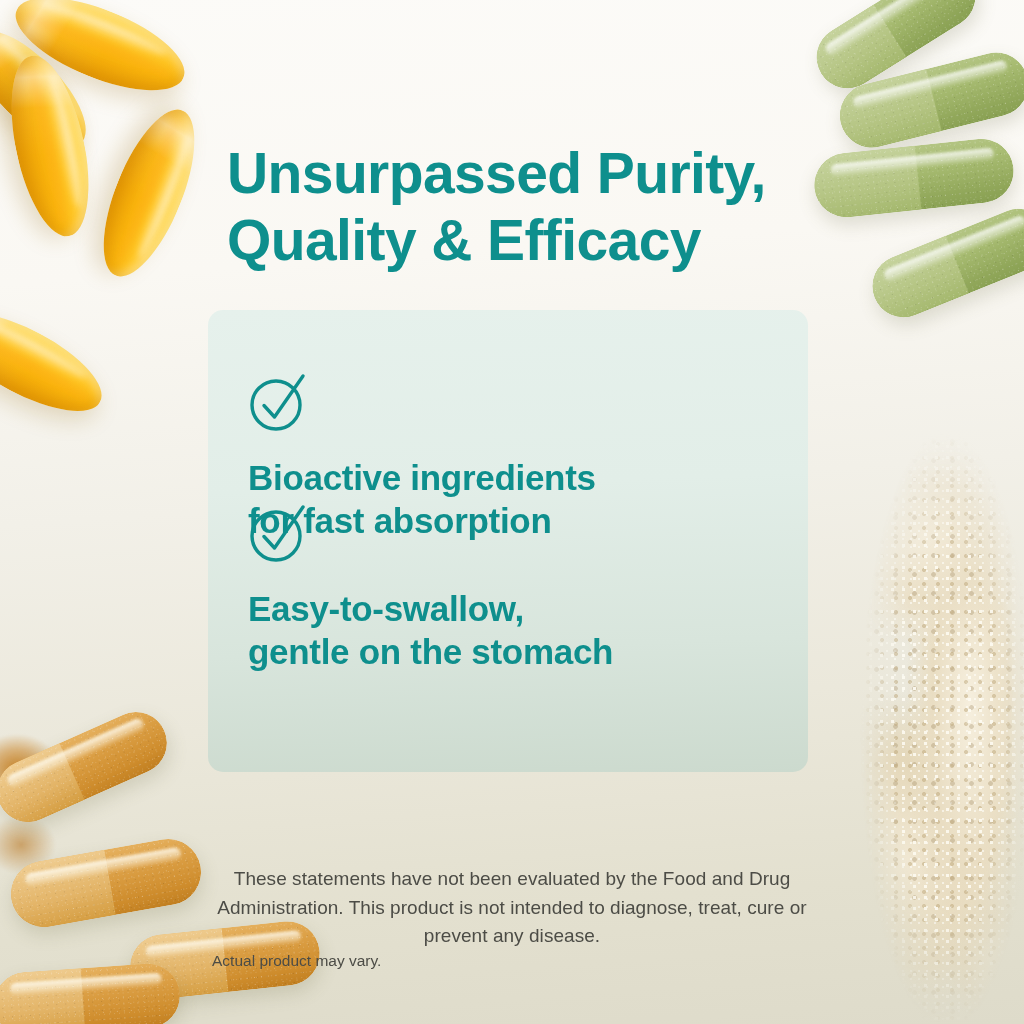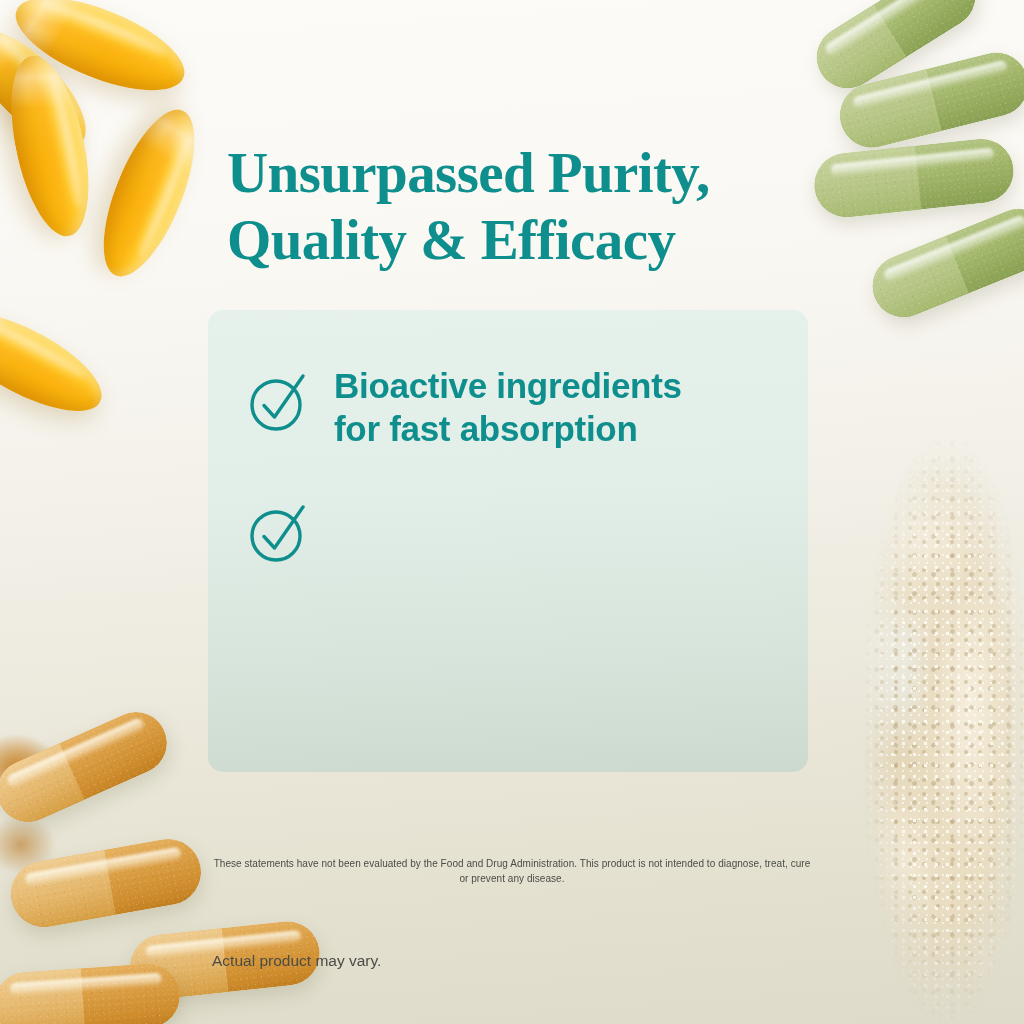--- a/index.html
+++ b/index.html
@@ -85,44 +85,43 @@
       radial-gradient(rgba(255,255,250,.7) 18%,transparent 20%);
     background-size:11px 11px,14px 14px,19px 19px,8px 8px;
     background-position:0 0,5px 7px,9px 2px,3px 9px;
   }
 
   
   #headline{
     position:absolute;left:227px;top:102px;width:580px;
     color:#0E8F8D;font-weight:700;font-size:57px;line-height:1.17;
     letter-spacing:-.6px;
-    font-family:Liberation Serif, serif;
   }
   #headline .l2{display:block;}
 
   #benefit-card{
     position:absolute;left:208px;top:310px;width:600px;height:462px;
     border-radius:15px;
     background:linear-gradient(178deg,#E6F1EC 0%,#E2EEE8 38%,#D8E5DC 72%,#CCDACE 100%);
   }
   .benefit-row{
-    position:absolute;left:40px;display:flex;align-items:flex-start;gap:24px;
+    position:absolute;left:40px;display:flex;align-items:flex-start;gap:24px;flex-direction:column;
   }
   .benefit-row:nth-of-type(1){top:55px;}
   .benefit-row:nth-of-type(2){top:186px;}
   .benefit-row:nth-of-type(3){top:317px;}
   .check-icon{flex:0 0 auto;width:62px;height:62px;margin-top:6px;}
   .benefit-text{
     color:#0E8F8D;font-weight:700;font-size:35px;line-height:1.22;
     letter-spacing:-.3px;white-space:pre-line;
   }
 
   #disclaimer{
     position:absolute;left:212px;top:846px;width:600px;text-align:center;
-    color:#4C4C46;font-size:10px;line-height:1.5;letter-spacing:.05px;
+    color:#4C4C46;font-size:19px;line-height:1.5;letter-spacing:.05px;
   }
   #product-note{
     position:absolute;left:212px;top:933px;width:600px;
     color:#4C4C46;font-size:15.5px;line-height:1.5;
   }
 </style>
 </head>
 <body>
 
 <div id="canvas">
@@ -209,20 +208,22 @@
       </svg>
       <div class="benefit-text">Bioactive ingredients
 for fast absorption</div>
     </div>
 
     <div class="benefit-row">
       <svg class="check-icon" viewBox="0 0 62 62" fill="none">
         <circle cx="28" cy="34" r="24" stroke="#0E8F8D" stroke-width="3.4"></circle>
         <path d="M16 34.5 L26.5 46 L55 5" stroke="#0E8F8D" stroke-width="3.4" stroke-linecap="round" stroke-linejoin="round"></path>
       </svg>
+      <div class="benefit-text">Easy-to-swallow,
+gentle on the stomach</div>
     </div>
 
 
   </div>
 
   <p id="disclaimer">These statements have not been evaluated by the Food and Drug Administration. This product is not intended to diagnose, treat, cure or prevent any disease.</p>
   <p id="product-note">Actual product may vary.</p>
 
 </div>
 

